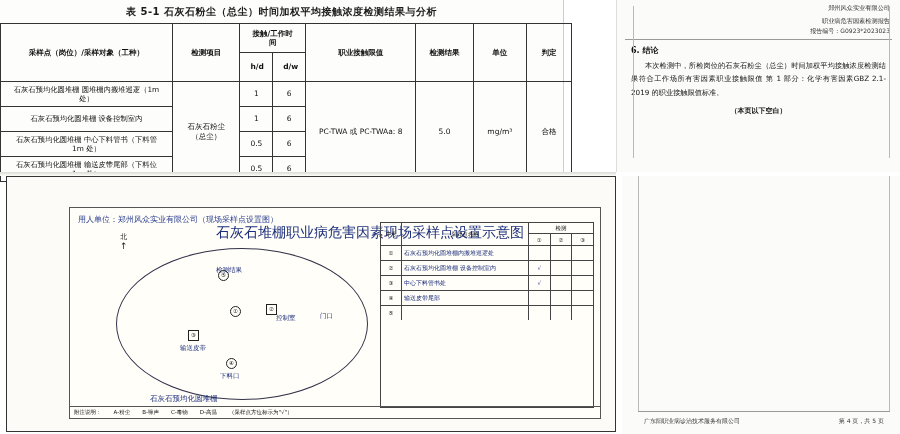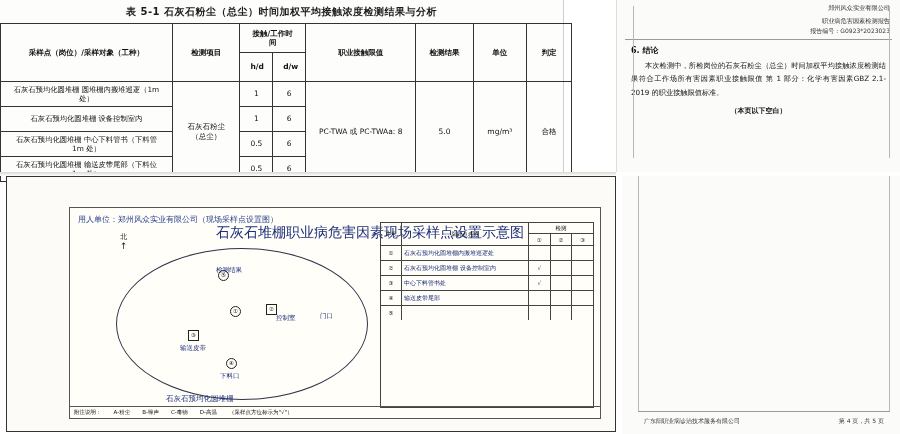--- a/index.html
+++ b/index.html
@@ -290,21 +290,21 @@
     <div class="pt-marker" style="left:196px;top:96px;">②</div>
     <div class="pt-marker" style="left:118px;top:122px;">③</div>
     <div class="pt-marker pt-circle" style="left:156px;top:150px;">④</div>
     <div class="pt-marker pt-circle" style="left:148px;top:62px;">⑤</div>
 
     <div class="hw" style="left:206px;top:106px;">控制室</div>
     <div class="hw" style="left:110px;top:136px;">输送皮带</div>
     <div class="hw" style="left:150px;top:164px;">下料口</div>
     <div class="hw" style="left:250px;top:104px;">门口</div>
     <div class="hw" style="left:146px;top:58px;">检测结果</div>
-    <div class="hw" style="left:96px;top:186px;font-size:7.5px;">石灰石预均化圆堆棚</div>
+    <div class="hw" style="left:80px;top:186px;font-size:7.5px;">石灰石预均化圆堆棚</div>
 
     <div class="rightTable">
       <div class="rt-head">
         <div class="rt-c1">序号</div>
         <div class="rt-c2">采样点名称</div>
         <div class="rt-c3">
           <div class="top">检测</div>
           <div class="bot">
             <div>①</div>
             <div>②</div>

